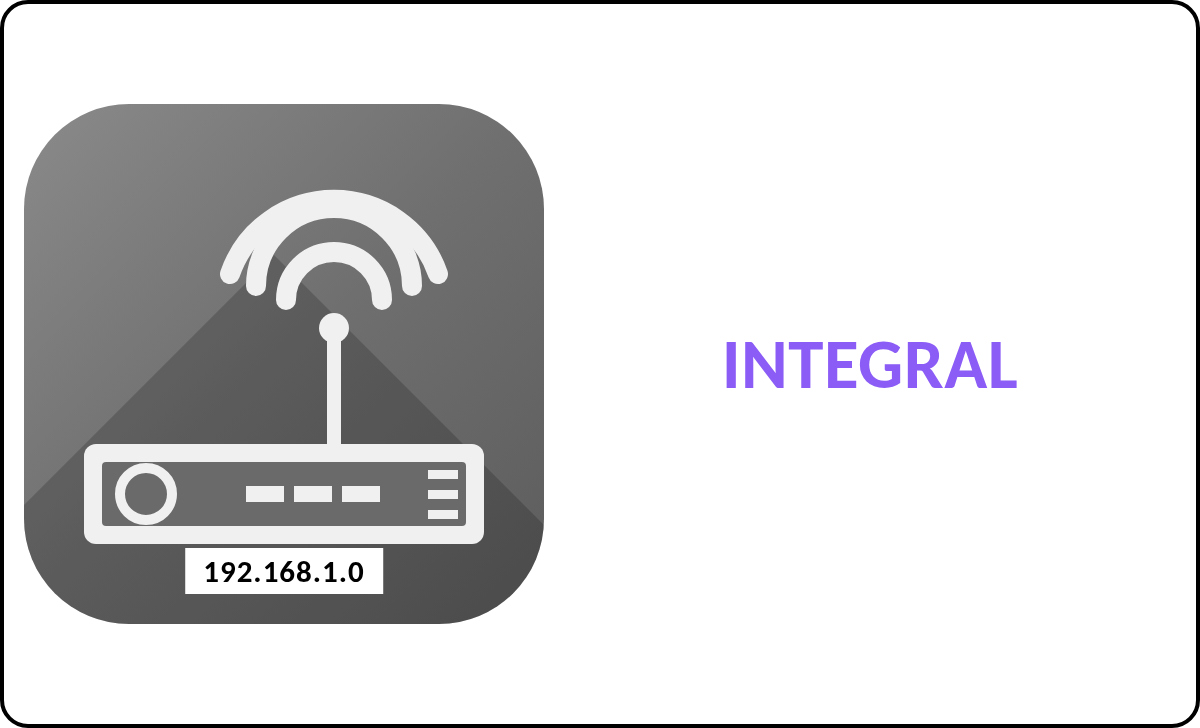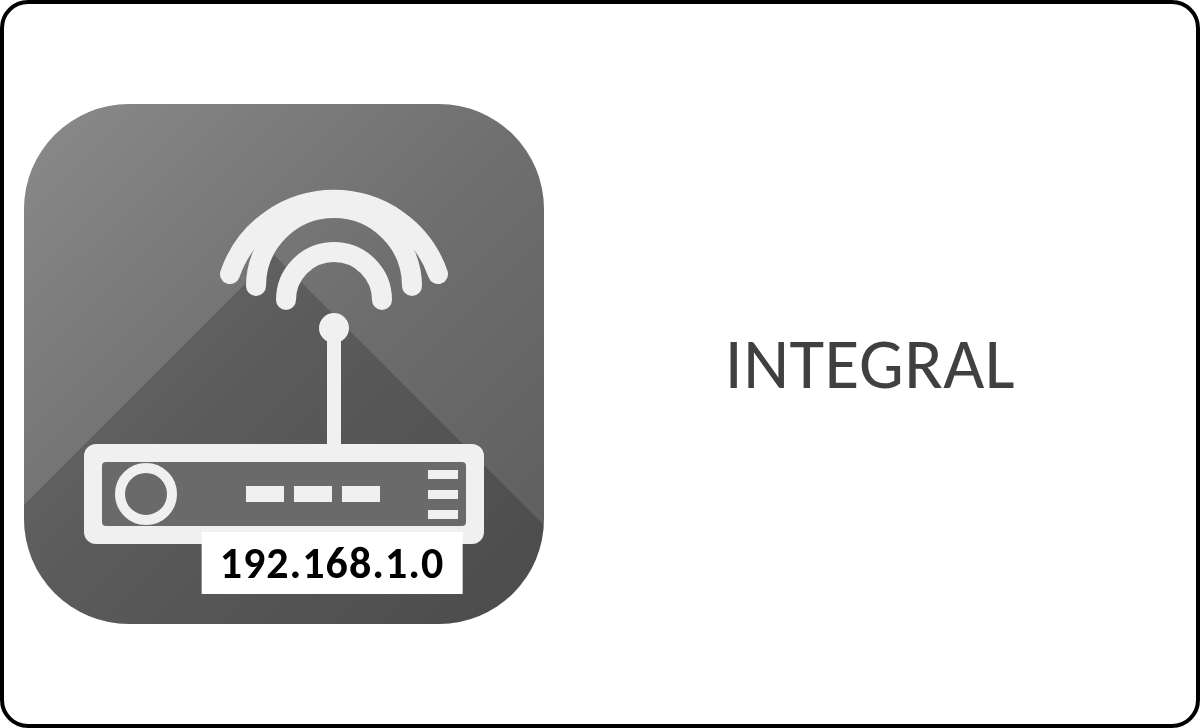--- a/index.html
+++ b/index.html
@@ -39,23 +39,23 @@
       flex: 1;
       display: flex;
       flex-direction: column;
       justify-content: center;
       align-items: center;
       gap: 12px;
     }
     
     .title-line {
       font-size: 71px;
-      font-weight: 400;
+      font-weight: 700;
       letter-spacing: 0.5px;
-      color: #404040;
+      color: #8b5cf6;
       line-height: 1.2;
       text-align: right;
     }
     
     .squircle {
       width: 520px;
       height: 520px;
       border-radius: 105px;
       background: linear-gradient(135deg, #8a8a8a 0%, #6f6f6f 50%, #5c5c5c 100%);
       position: relative;
@@ -79,26 +79,25 @@
       left: 0;
     }
     
     .ip-box {
       position: absolute;
       bottom: 30px;
       left: 50%;
       transform: translateX(-50%);
       background: white;
       padding: 4px 18px;
-      font-size: 44px;
+      font-size: 31px;
       font-weight: 700;
       color: black;
       letter-spacing: 1px;
       white-space: nowrap;
-      margin-left: 48px;
     }
   </style>
 </head>
 <body>
 
 <div class="outer-frame">
 
   <div class="icon-wrapper">
     <div class="squircle">
       <div class="diagonal-shadow"></div>

